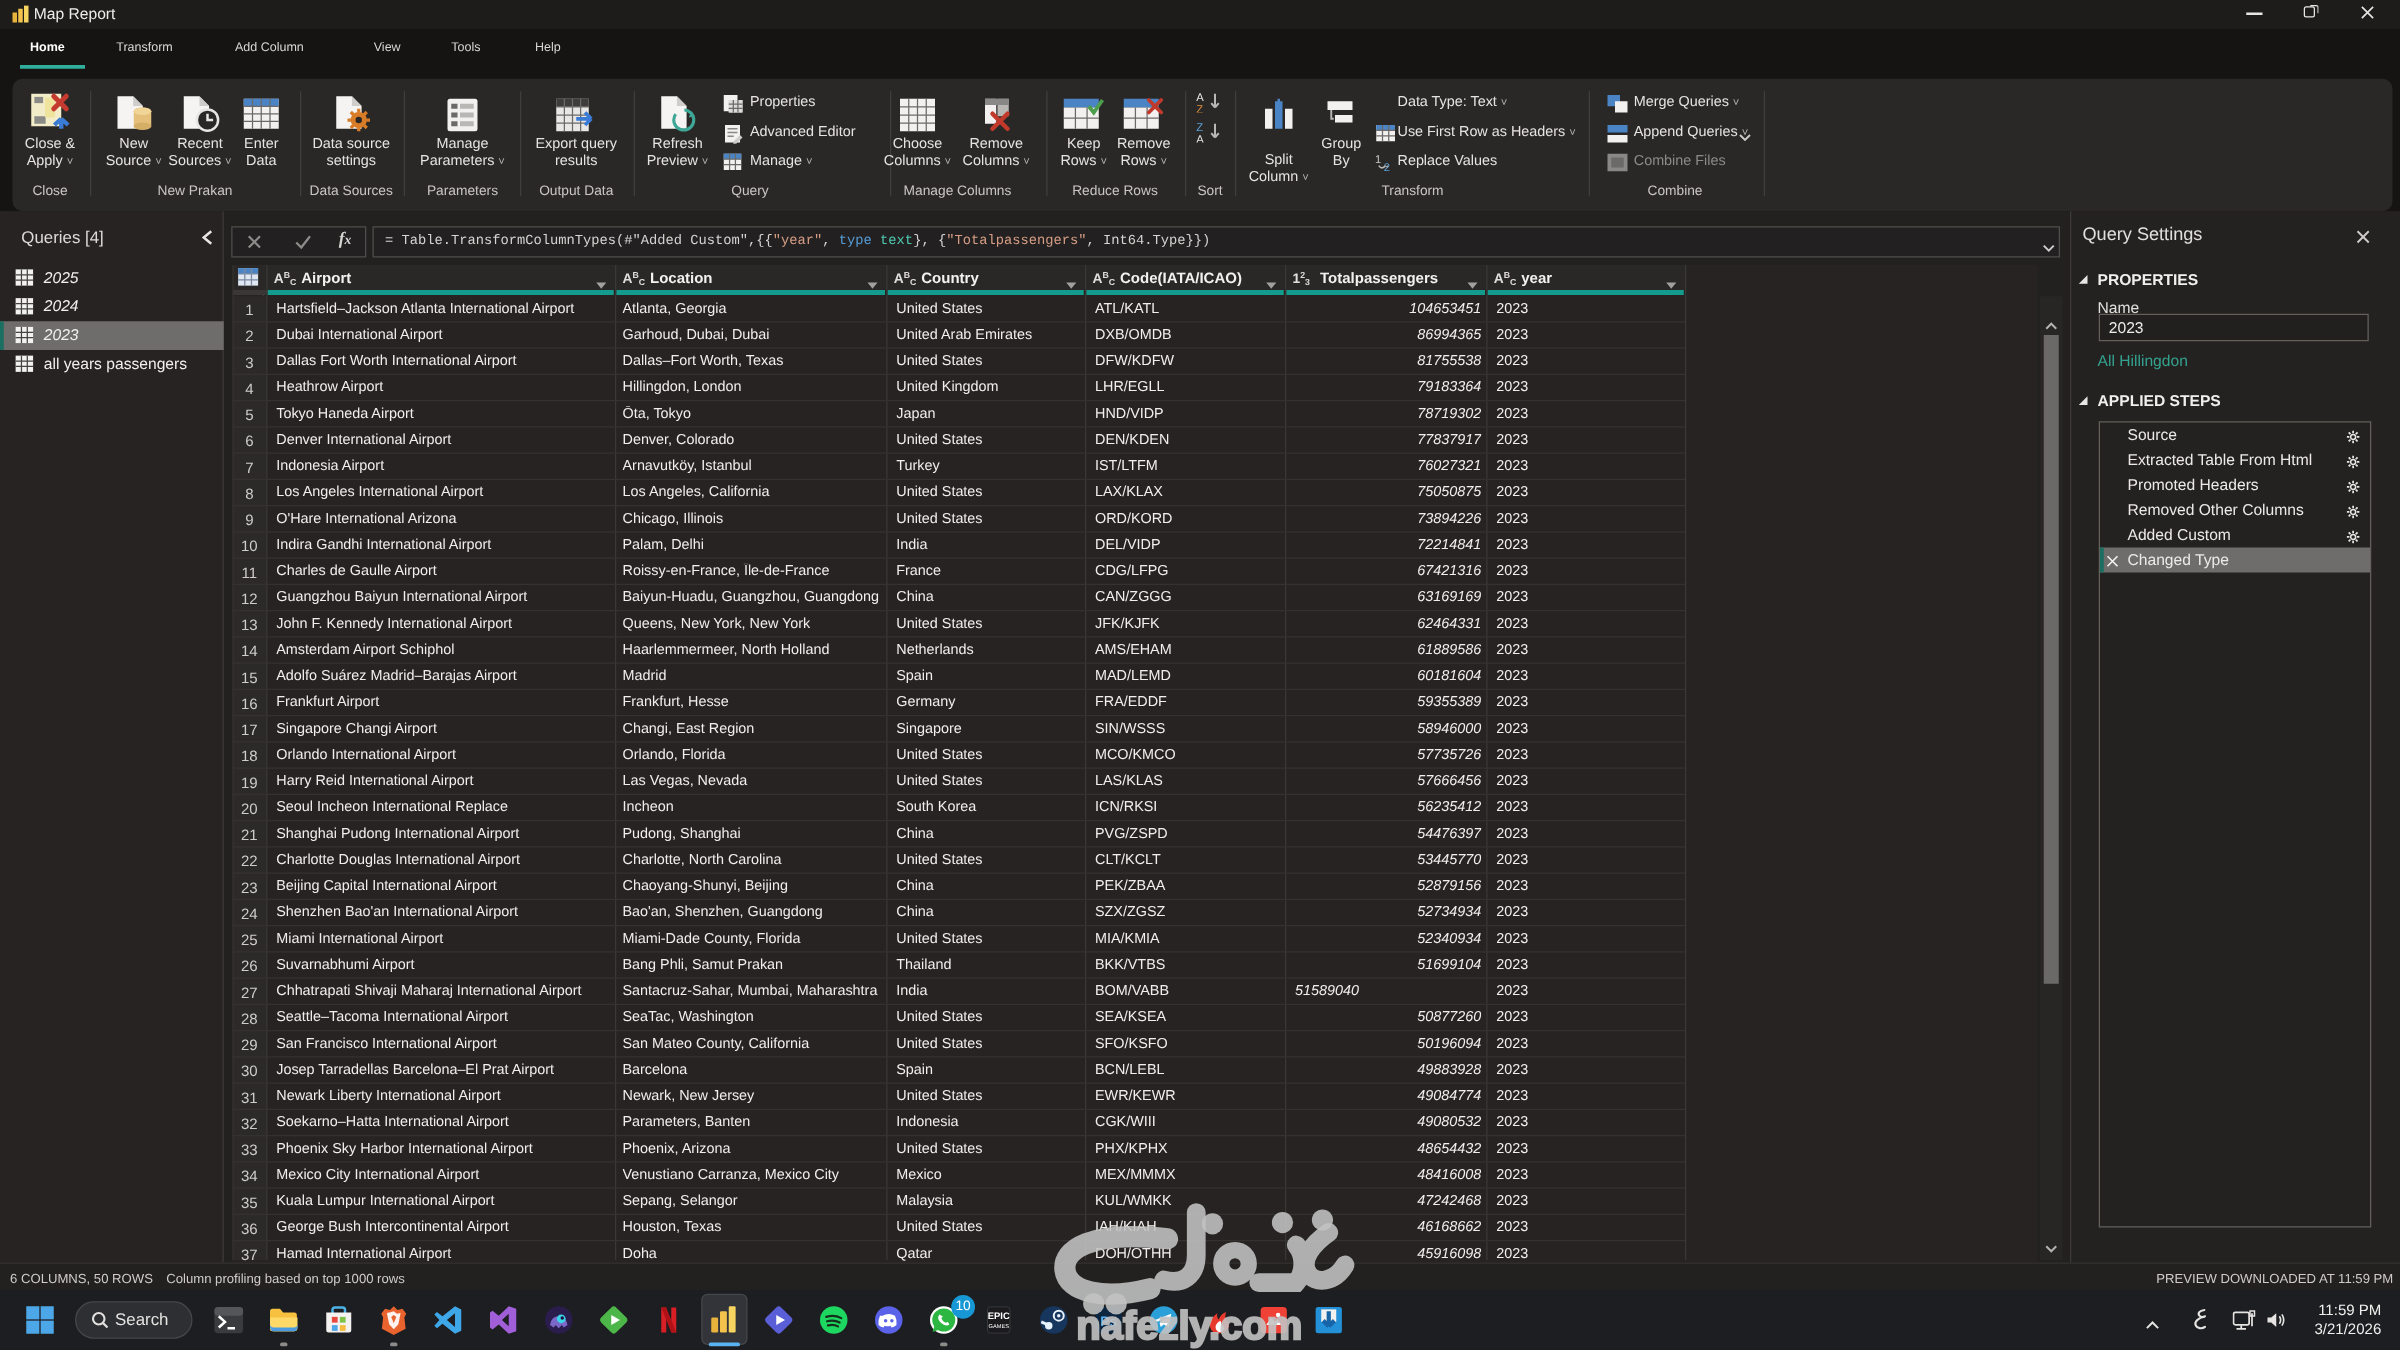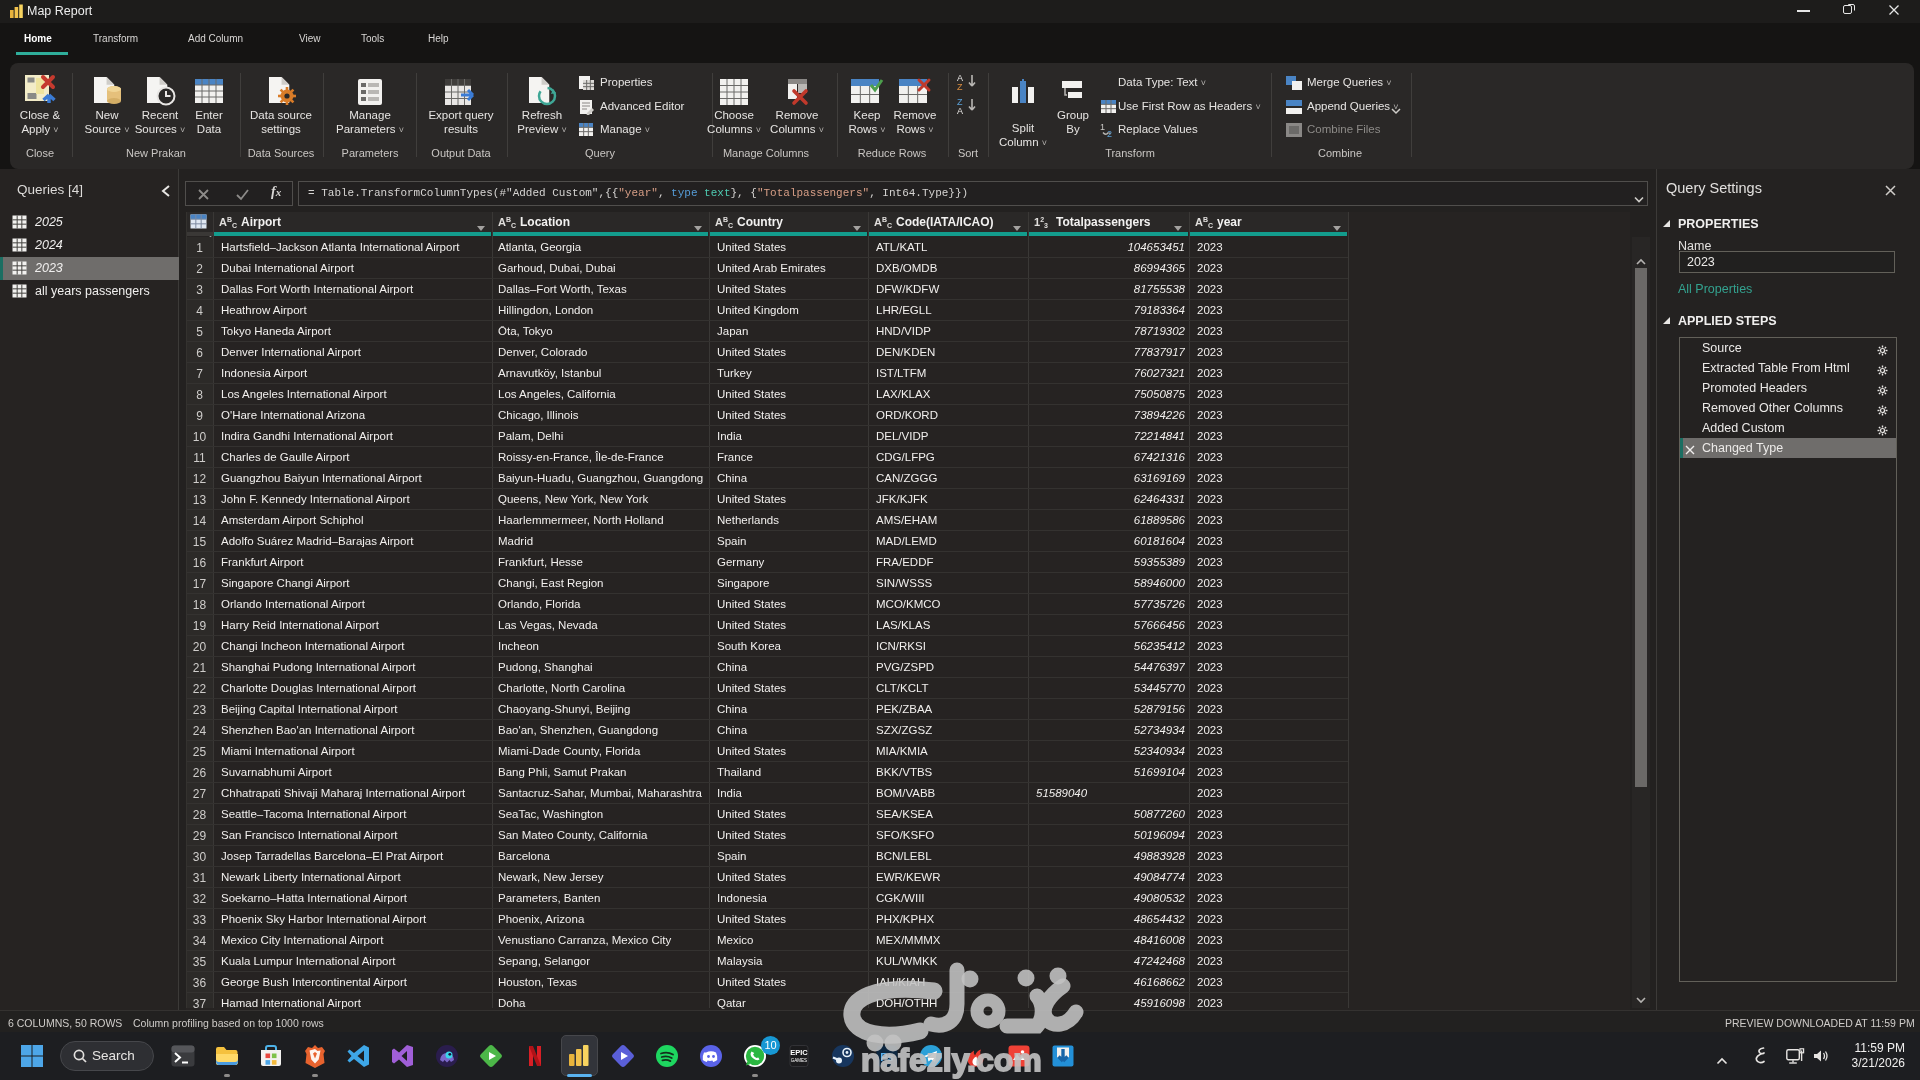--- a/index.html
+++ b/index.html
@@ -582,21 +582,21 @@
 <div class="cell" style="left:1036px;top:598px;width:149px;text-align:right;font-style:italic">57735726</div>
 <div class="cell" style="left:1197px;top:598px;width:145px">2023</div>
 <div class="rn" style="left:186px;top:619px;width:27px">19</div>
 <div class="cell" style="left:221px;top:619px;width:265px">Harry Reid International Airport</div>
 <div class="cell" style="left:498px;top:619px;width:208px">Las Vegas, Nevada</div>
 <div class="cell" style="left:717px;top:619px;width:145px">United States</div>
 <div class="cell" style="left:876px;top:619px;width:146px">LAS/KLAS</div>
 <div class="cell" style="left:1036px;top:619px;width:149px;text-align:right;font-style:italic">57666456</div>
 <div class="cell" style="left:1197px;top:619px;width:145px">2023</div>
 <div class="rn" style="left:186px;top:640px;width:27px">20</div>
-<div class="cell" style="left:221px;top:640px;width:265px">Changi Incheon International Airport</div>
+<div class="cell" style="left:221px;top:640px;width:265px">Seoul Incheon International Replace</div>
 <div class="cell" style="left:498px;top:640px;width:208px">Incheon</div>
 <div class="cell" style="left:717px;top:640px;width:145px">South Korea</div>
 <div class="cell" style="left:876px;top:640px;width:146px">ICN/RKSI</div>
 <div class="cell" style="left:1036px;top:640px;width:149px;text-align:right;font-style:italic">56235412</div>
 <div class="cell" style="left:1197px;top:640px;width:145px">2023</div>
 <div class="rn" style="left:186px;top:661px;width:27px">21</div>
 <div class="cell" style="left:221px;top:661px;width:265px">Shanghai Pudong International Airport</div>
 <div class="cell" style="left:498px;top:661px;width:208px">Pudong, Shanghai</div>
 <div class="cell" style="left:717px;top:661px;width:145px">China</div>
 <div class="cell" style="left:876px;top:661px;width:146px">PVG/ZSPD</div>
@@ -769,21 +769,21 @@
 <div id="qset"></div>
 <div class="abs" style="left:1666px;top:180px;font-size:14.5px;color:#e2e0de">Query Settings</div>
 <div class="abs" style="left:1884px;top:183px"><svg width="13" height="13" viewBox="0 0 13 13" style="">
       <path d="M2 2 L11 11 M11 2 L2 11" stroke="#cfcdc9" stroke-width="1.5"></path>
     </svg></div>
 <div class="tri" style="left:1663px;top:220px"></div>
 <div class="abs" style="left:1678px;top:217px;font-size:12.5px;font-weight:bold;color:#f0efee">PROPERTIES</div>
 <div class="abs" style="left:1678px;top:239px;font-size:12.5px;color:#e2e0de">Name</div>
 <div class="abs" style="left:1679px;top:251px;width:216px;height:22px;border:1px solid #626059;background:#21201f"></div>
 <div class="abs" style="left:1687px;top:255px;font-size:12.5px;color:#eceae8">2023</div>
-<div class="abs" style="left:1678px;top:282px;font-size:12.5px;color:#33a28f">All Properties</div>
+<div class="abs" style="left:1678px;top:282px;font-size:12.5px;color:#33a28f">All Hillingdon</div>
 <div class="tri" style="left:1663px;top:317px"></div>
 <div class="abs" style="left:1678px;top:314px;font-size:12.5px;font-weight:bold;color:#f0efee">APPLIED STEPS</div>
 <div class="abs" style="left:1679px;top:337px;width:218px;height:645px;border:1px solid #626059"></div>
 <div class="abs" style="left:1702px;top:341px;font-size:12.5px;color:#eceae8">Source</div>
 <div class="abs" style="left:1877px;top:342px"><svg width="11" height="11" viewBox="0 0 11 11" style="">
       <circle cx="5.5" cy="5.5" r="2" fill="none" stroke="#e8e6e4" stroke-width="1.2"></circle>
       <line x1="10.50" y1="5.50" x2="8.50" y2="5.50" stroke="#e8e6e4" stroke-width="1.4"></line>
       <line x1="9.04" y1="9.04" x2="7.62" y2="7.62" stroke="#e8e6e4" stroke-width="1.4"></line>
       <line x1="5.50" y1="10.50" x2="5.50" y2="8.50" stroke="#e8e6e4" stroke-width="1.4"></line>
       <line x1="1.96" y1="9.04" x2="3.38" y2="7.62" stroke="#e8e6e4" stroke-width="1.4"></line>

